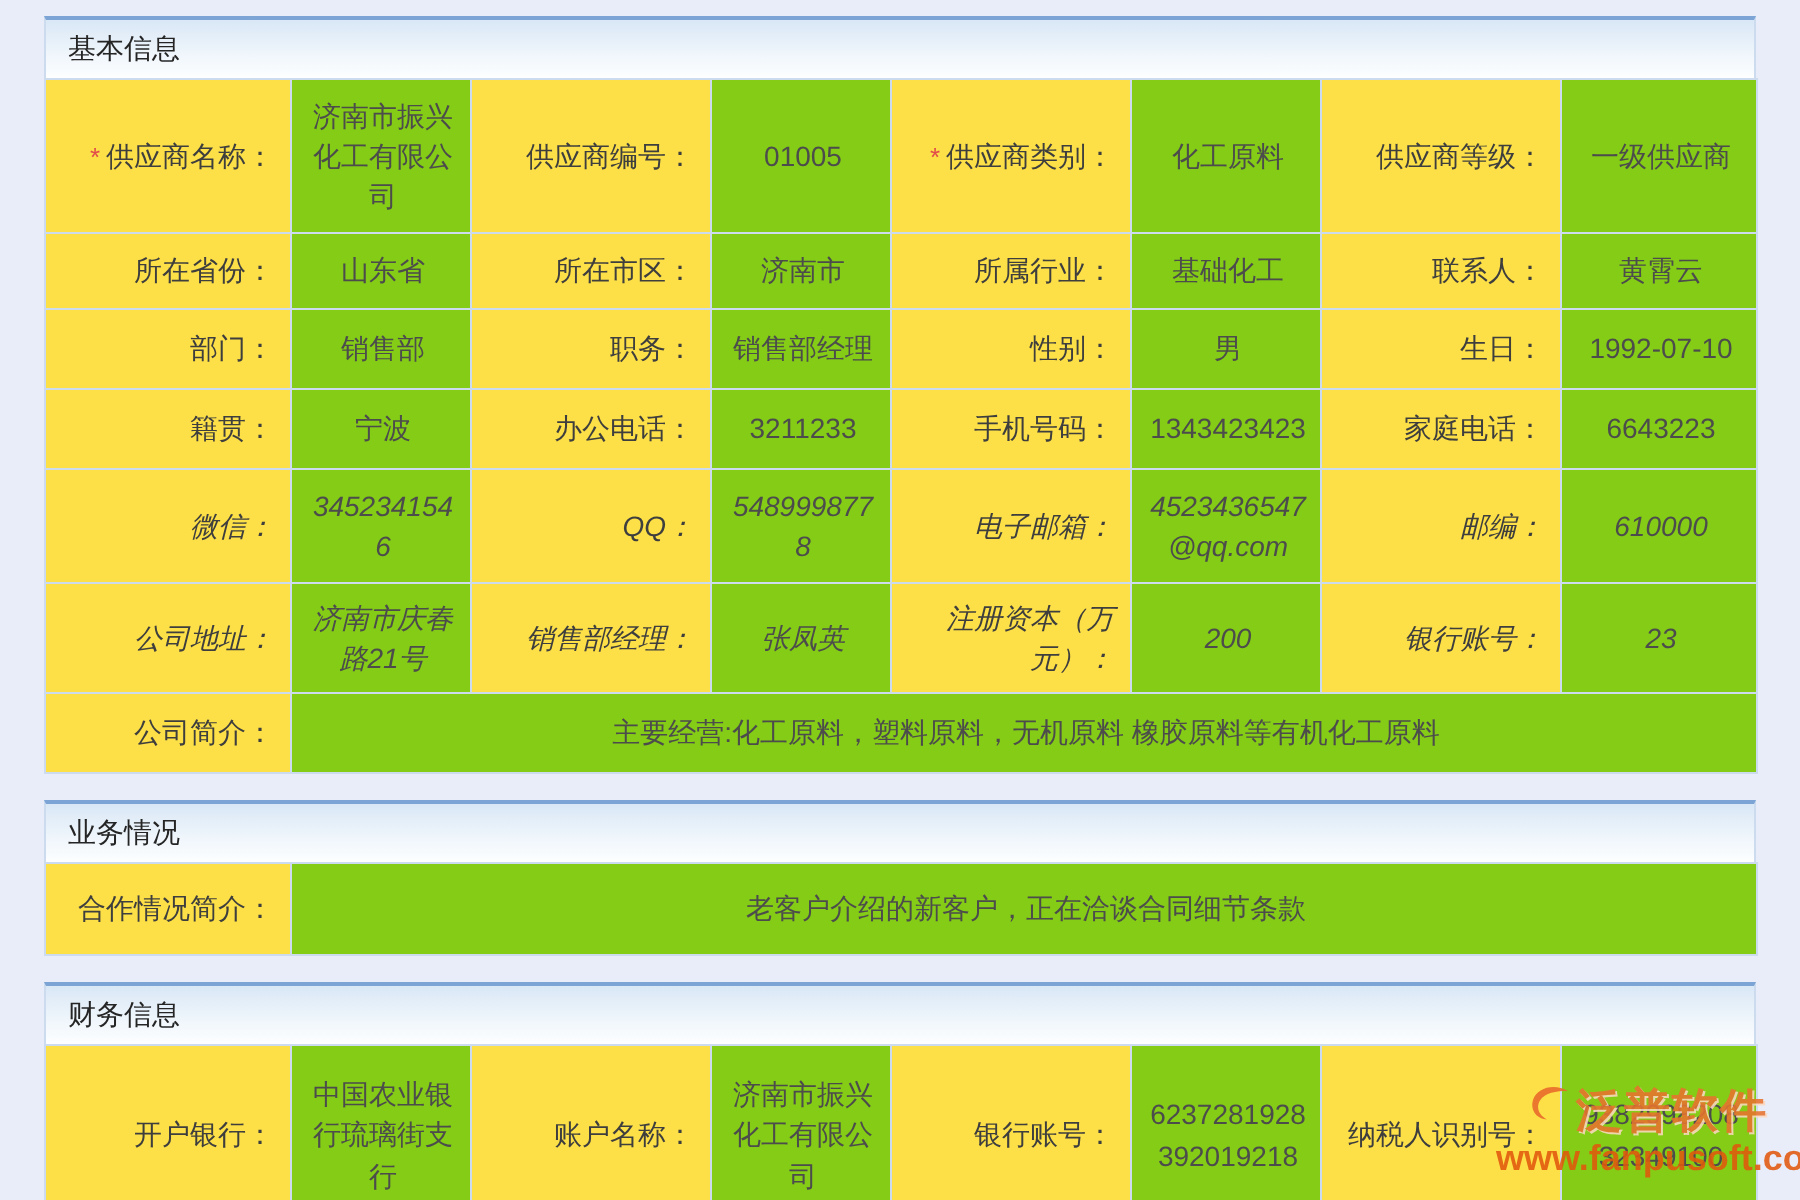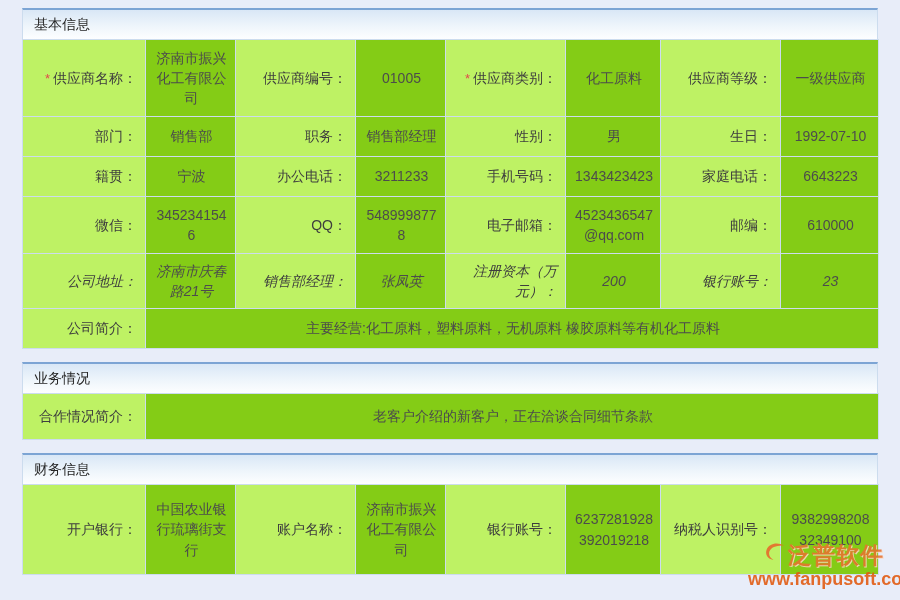--- a/index.html
+++ b/index.html
@@ -32,21 +32,21 @@
     border-collapse: collapse;
     background: #fff;
   }
   table.grid td {
     border: 1px solid #ccdcee;
     vertical-align: middle;
     line-height: 1.45;
     font-size: 14px;
   }
   td.lbl {
-    background: #bef264;
+    background: #fde047;
     text-align: right;
     padding: 3px 8px 3px 12px;
     color: #3e3e3e;
   }
   td.val {
     background: #84cc16;
     text-align: center;
     padding: 3px 6px 3px 8px;
     color: #4c4c4c;
     word-break: break-all;
@@ -101,41 +101,51 @@
           <tr style="height: 77px;">
             <td class="lbl"><span class="req">*</span>供应商名称：</td>
             <td class="val">济南市振兴化工有限公司</td>
             <td class="lbl">供应商编号：</td>
             <td class="val">01005</td>
             <td class="lbl"><span class="req">*</span>供应商类别：</td>
             <td class="val">化工原料</td>
             <td class="lbl">供应商等级：</td>
             <td class="val">一级供应商</td>
           </tr>
+          <tr style="height: 38px;">
+            <td class="lbl">所在省份：</td>
+            <td class="val">山东省</td>
+            <td class="lbl">所在市区：</td>
+            <td class="val">济南市</td>
+            <td class="lbl">所属行业：</td>
+            <td class="val">基础化工</td>
+            <td class="lbl">联系人：</td>
+            <td class="val">黄霄云</td>
+          </tr>
           <tr style="height: 40px;">
             <td class="lbl">部门：</td>
             <td class="val">销售部</td>
             <td class="lbl">职务：</td>
             <td class="val">销售部经理</td>
             <td class="lbl">性别：</td>
             <td class="val">男</td>
             <td class="lbl">生日：</td>
             <td class="val">1992-07-10</td>
           </tr>
           <tr style="height: 40px;">
             <td class="lbl">籍贯：</td>
             <td class="val">宁波</td>
             <td class="lbl">办公电话：</td>
             <td class="val">3211233</td>
             <td class="lbl">手机号码：</td>
             <td class="val">1343423423</td>
             <td class="lbl">家庭电话：</td>
             <td class="val">6643223</td>
           </tr>
-          <tr style="height: 57px;">
+          <tr style="height: 57px; font-style: italic;">
             <td class="lbl">微信：</td>
             <td class="val">3452341546</td>
             <td class="lbl">QQ：</td>
             <td class="val">5489998778</td>
             <td class="lbl">电子邮箱：</td>
             <td class="val">4523436547@qq.com</td>
             <td class="lbl">邮编：</td>
             <td class="val">610000</td>
           </tr>
           <tr style="height: 55px; font-style: italic;">

